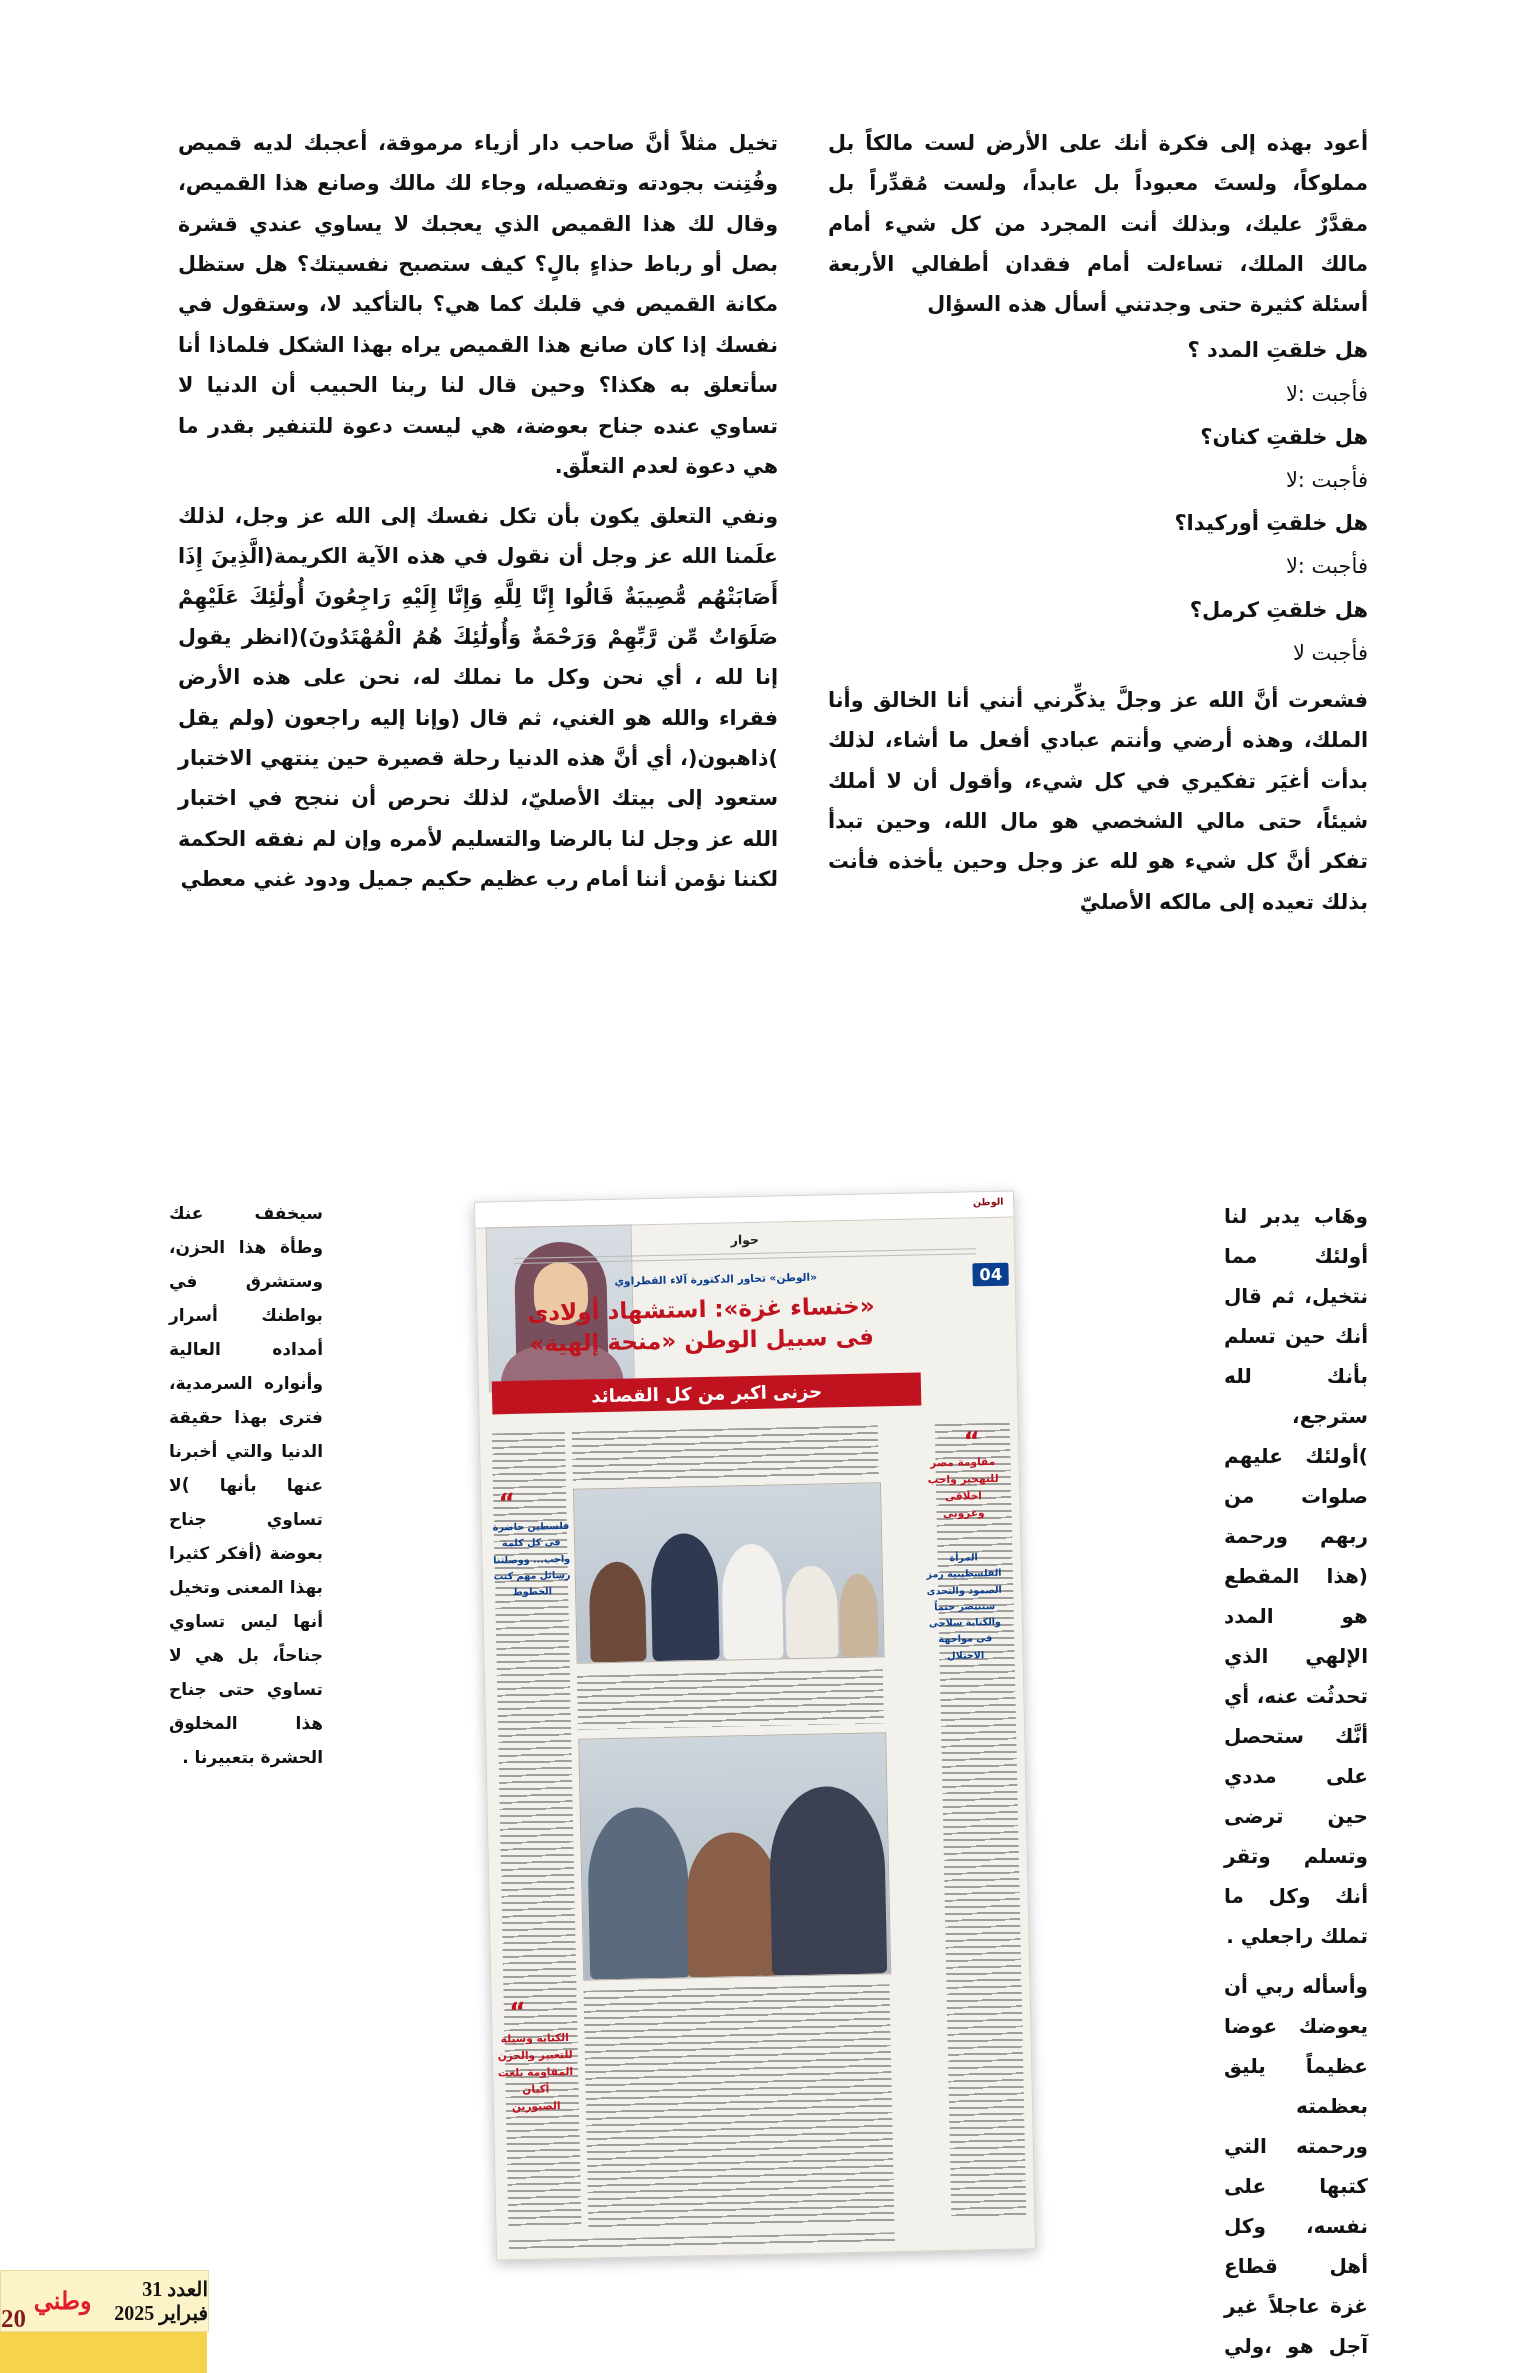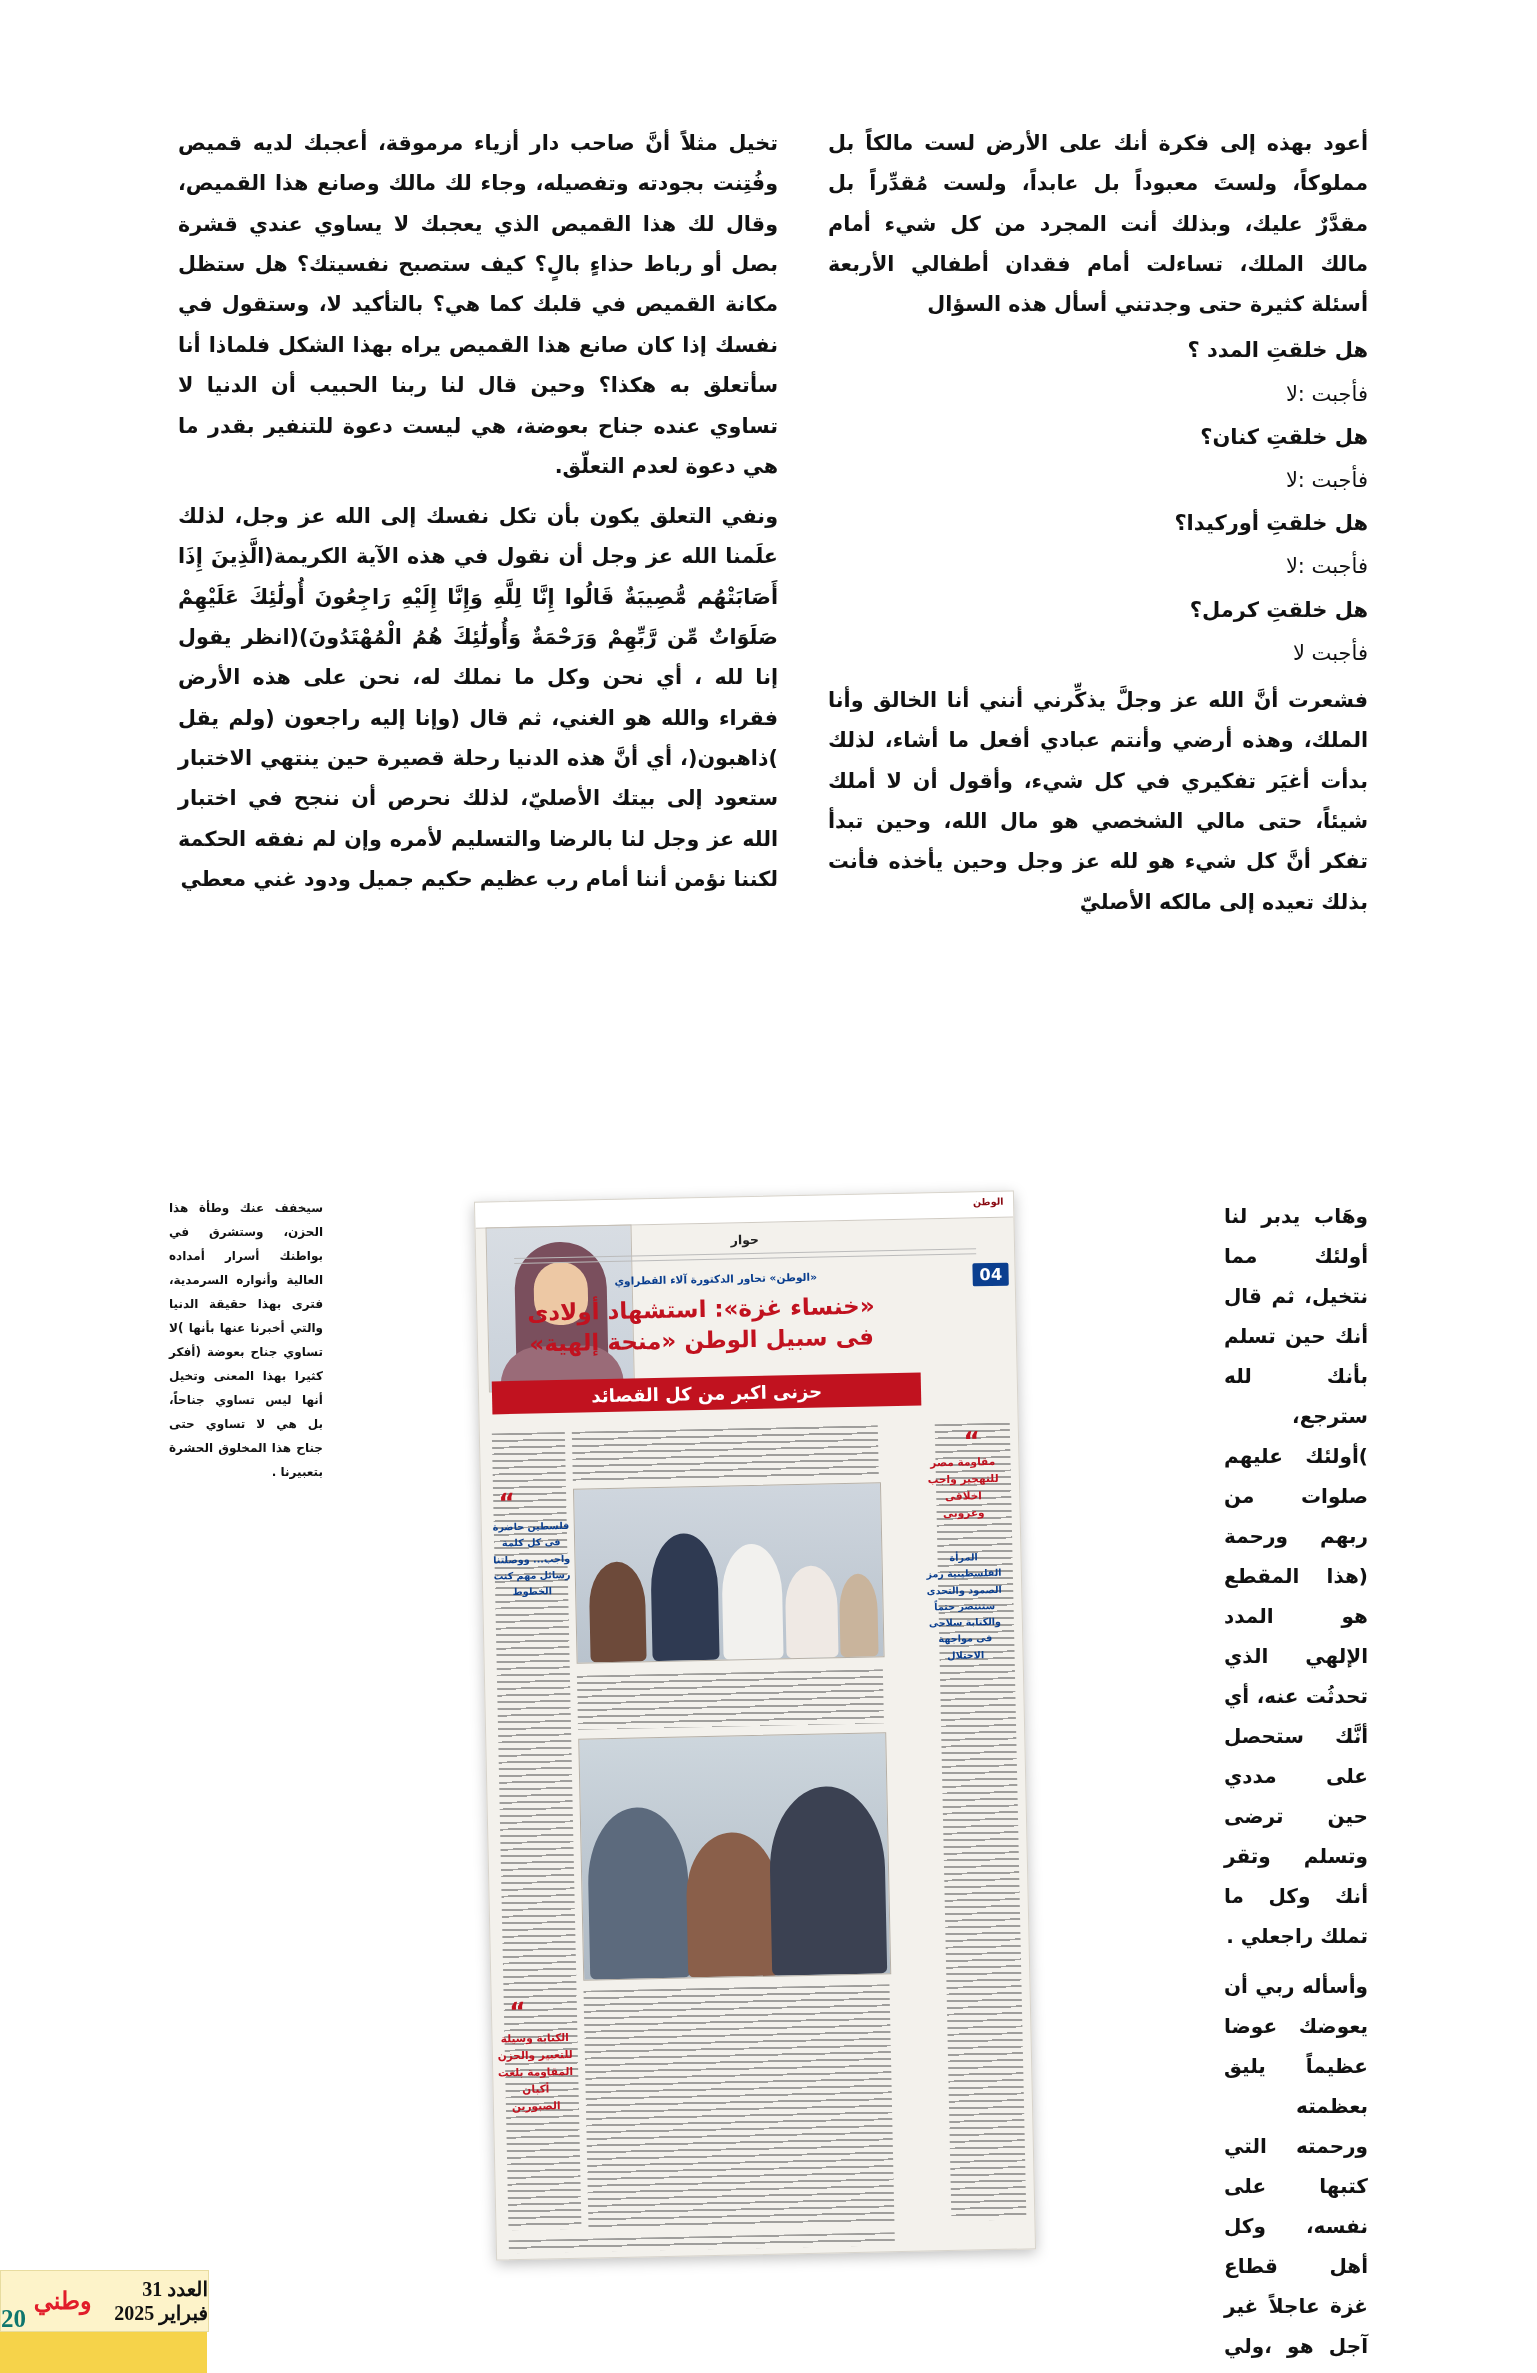--- a/index.html
+++ b/index.html
@@ -62,21 +62,21 @@
     width: 144px;
     font-size: 20px;
     line-height: 2.0;
   }
 
   
   .col-farleft {
     left: 169px;
     top: 1196px;
     width: 154px;
-    font-size: 12px;
+    font-size: 17px;
     line-height: 2.0;
   }
 
   .qa-line {
     margin: 0 0 13.4px 0;
     font-weight: 700;
     font-size: 21px;
     line-height: 1.6;
   }
 
@@ -299,21 +299,21 @@
     border: 1px solid #e8dca0;
     display: flex;
     align-items: center;
     justify-content: center;
     gap: 7.7px;
     direction: rtl;
     font-weight: 700;
     font-family: Liberation Serif, serif;
   }
   .footer .pg {
-    color: #0f766e;
+    color: #7f1d1d;
     font-size: 25px;
     margin-top: 36px;
   }
   .footer .brand {
     color: #e11d2a;
     font-size: 24px;
     text-align: right;
   }
   .footer .meta {
     color: #111;

